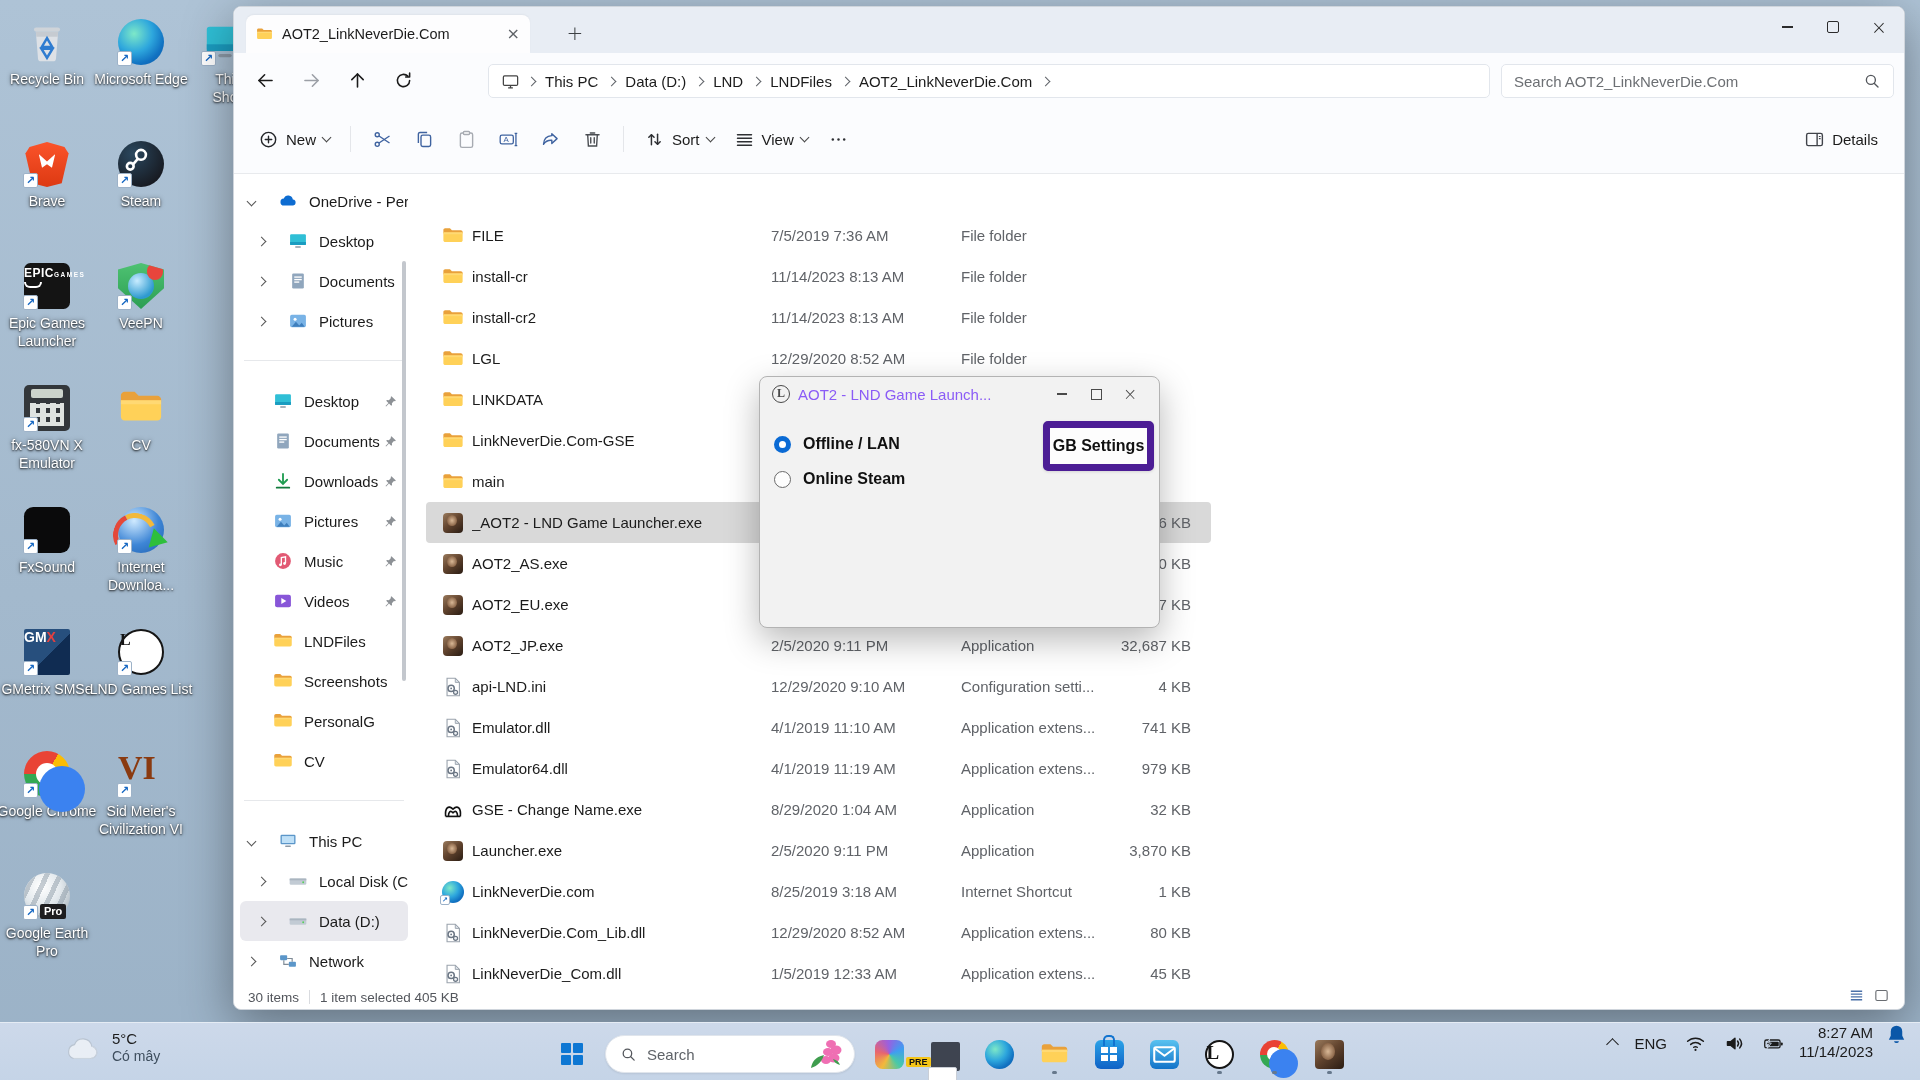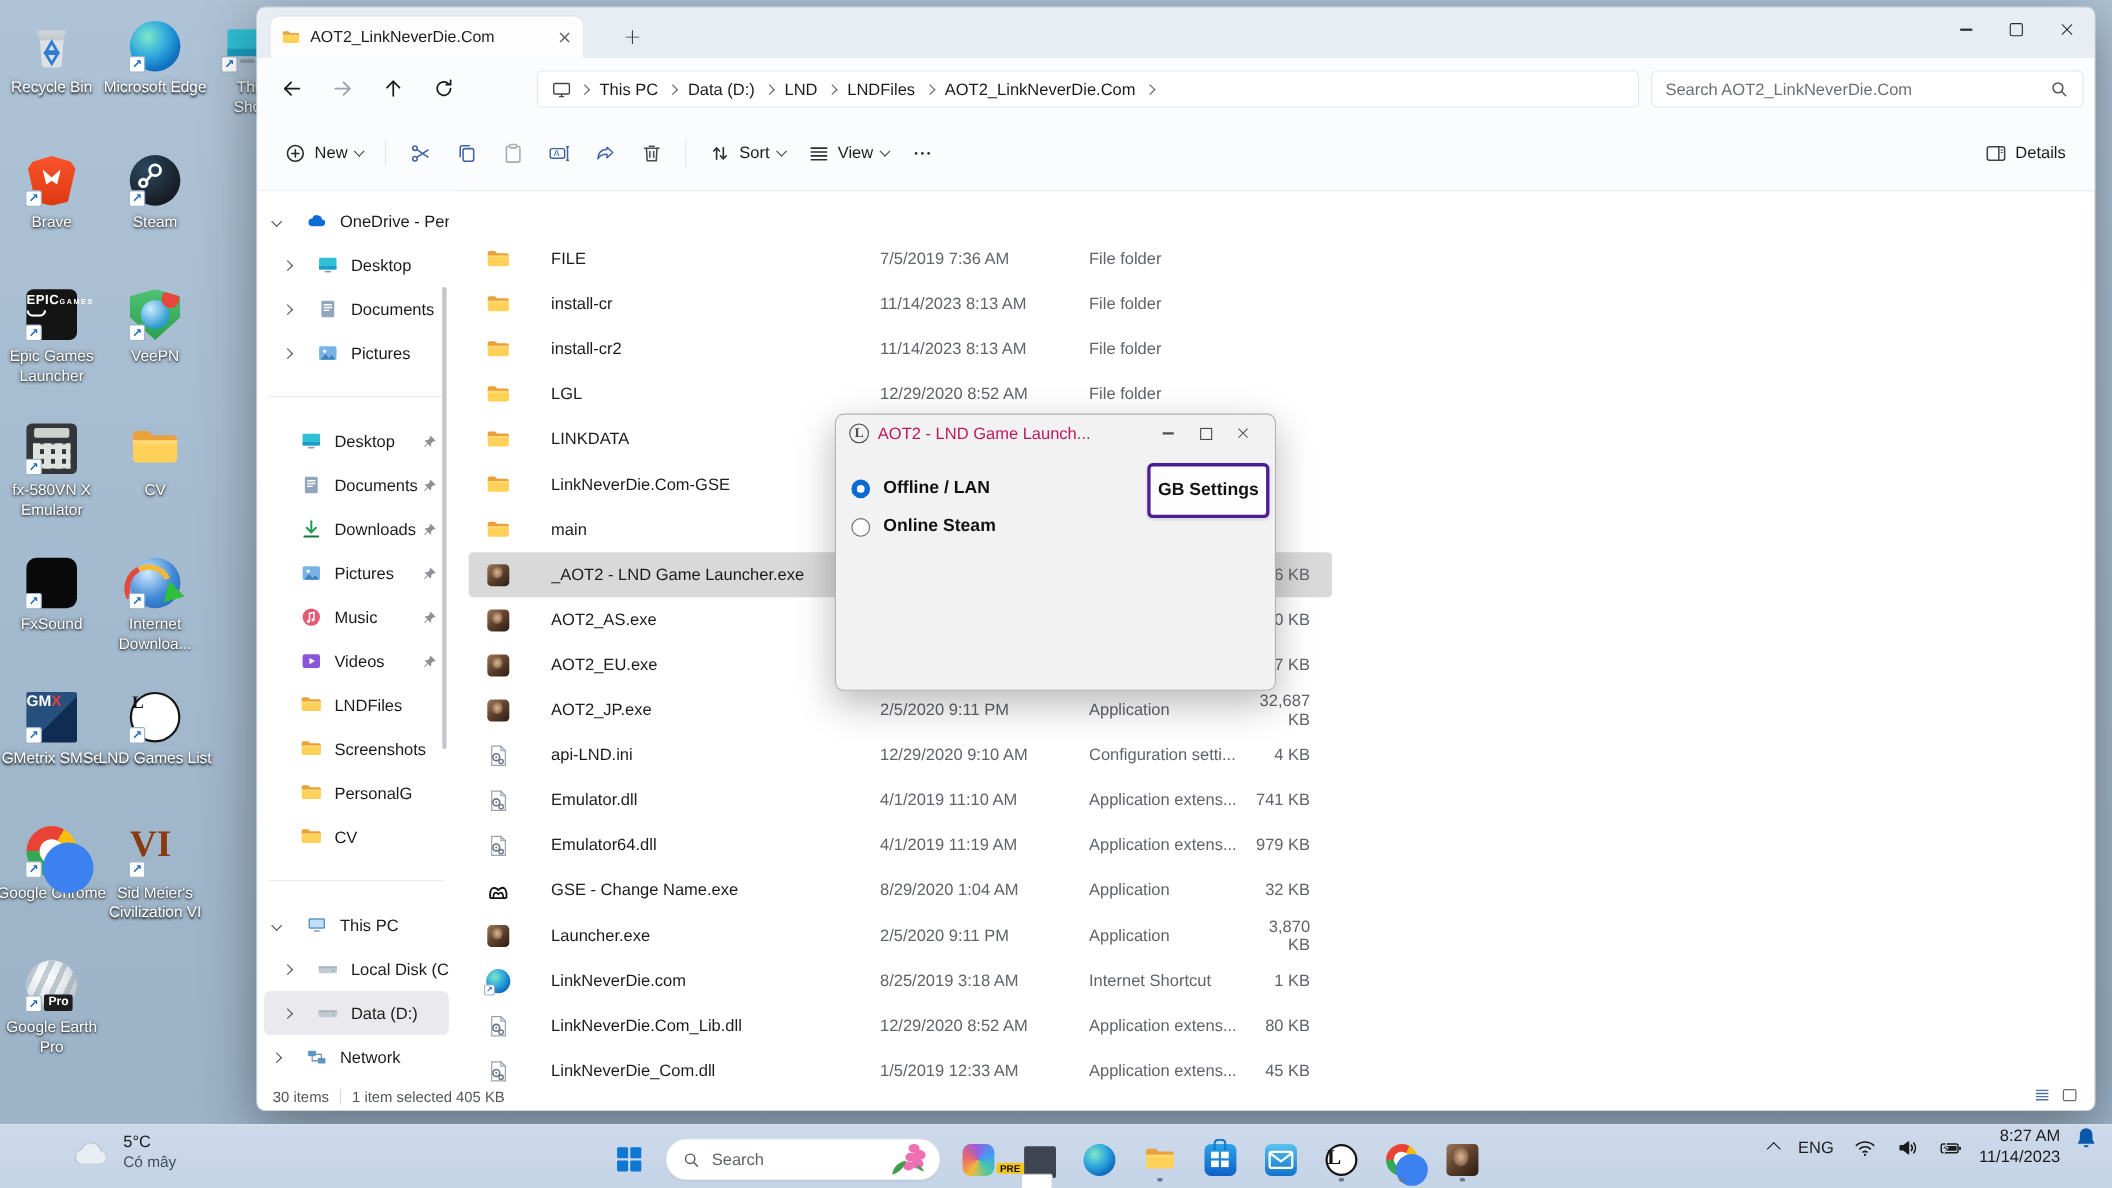--- a/index.html
+++ b/index.html
@@ -142,49 +142,49 @@
   #filehead .hdate{width:190px;border-left:1px solid #ececec;padding-left:2px;}
   #filehead .htype{width:140px;border-left:1px solid #ececec;padding-left:2px;}
   #filehead .hsize{flex:1;border-left:1px solid #ececec;padding-left:10px;border-right:1px solid #ececec;}
   .sortcaret{position:absolute;left:188px;top:-7px;width:8px;height:8px;border-left:1.4px solid #777;border-top:1.4px solid #777;transform:rotate(45deg);}
   #filelist{position:absolute;left:192px;top:208px;width:785px;}
   .frow{display:flex;align-items:center;height:41px;padding:0 20px 0 16px;border-radius:4px;font-size:15px;}
   .frow.selected{background:#d9d9d9;}
   .fico{width:22px;height:22px;margin-right:8px;flex:none;position:relative;}
   .fico svg{width:100%;height:100%;display:block;}
   .fico .gamec{position:absolute;inset:1px;}
-  .fname{width:299px;white-space:nowrap;overflow:hidden;color:#1b1b1b;margin-left:29px;}
+  .fname{width:299px;white-space:nowrap;overflow:hidden;color:#1b1b1b;}
   .fdate{width:190px;color:#606368;}
   .ftype{width:140px;color:#606368;white-space:nowrap;overflow:hidden;}
   .fsize{flex:1;text-align:right;color:#606368;}
 
   #statusbar{position:absolute;left:0;bottom:0;right:0;height:24px;background:#fff;display:flex;align-items:center;
     font-size:13.5px;color:#53565c;border-radius:0 0 8px 8px;z-index:5;}
   #statusbar .st1{margin-left:14px;}
   #statusbar .stsep{width:1px;height:14px;background:#d9dbdf;margin:0 10px;}
   .viewtoggles{position:absolute;right:14px;display:flex;gap:8px;align-items:center;}
   .viewtoggles svg{width:17px;height:17px;}
 
   
   #launcher{position:absolute;left:759px;top:376px;width:401px;height:252px;background:#f2f2f2;border:1px solid #b3b3b3;
     border-radius:8px;box-shadow:0 12px 34px rgba(0,0,0,.28);z-index:30;}
   #launcher .ltitlebar{position:absolute;left:0;top:0;right:0;height:34px;display:flex;align-items:center;padding:0 12px;}
   .lappico{width:18px;height:18px;border:1.6px solid #4a4a4a;border-radius:50%;color:#4a4a4a;
     font:700 12px/15px "Liberation Serif",serif;text-align:center;margin-right:8px;}
-  .ltitle{font-size:15px;color:#be185d;flex:1;white-space:nowrap;overflow:hidden;}
+  .ltitle{font-size:15px;color:#8b5cf6;flex:1;white-space:nowrap;overflow:hidden;}
   .lctrl{width:34px;height:26px;display:flex;align-items:center;justify-content:center;}
   .lmin::after{content:'';width:10px;height:1.2px;background:#4a4a4a;}
   .lmax::after{content:'';width:9px;height:9px;border:1.1px solid #4a4a4a;}
   .lclose::after{content:'×';font:300 17px/17px "DejaVu Sans",sans-serif;color:#4a4a4a;}
   .radio-row{position:absolute;left:14px;display:flex;align-items:center;gap:12px;height:26px;}
   .radio{width:17px;height:17px;border-radius:50%;flex:none;}
   .radio.on{border:5px solid #0a6ad4;background:#fff;}
   .radio.off{border:1.6px solid #6a6a6a;background:#fdfdfd;}
   .radio-label{font-size:16px;font-weight:700;color:#111;}
-  #gbbtn{position:absolute;left:283px;top:44px;width:111px;height:50px;background:#fdfdfd;border:3px solid #4c1d95;
+  #gbbtn{position:absolute;left:283px;top:44px;width:111px;height:50px;background:#fdfdfd;border:7px solid #4c1d95;
     border-radius:5px;box-shadow:0 1px 3px rgba(0,0,0,.12);display:flex;align-items:center;justify-content:center;
     font-size:16px;font-weight:700;color:#111;}
 
   
   #booterr{position:absolute;left:898px;top:459px;width:145px;height:163px;background:#fff;border:1px solid #9b9b9b;
     border-radius:8px;box-shadow:0 6px 18px rgba(0,0,0,.22);z-index:40;}
   #booterr .btitle{position:absolute;left:12px;top:9px;font-size:15px;color:#8f8f8f;}
   #booterr .bclose{position:absolute;right:8px;top:7px;width:22px;height:22px;display:flex;align-items:center;justify-content:center;}
   #booterr .bclose::after{content:'×';font:300 17px/17px "DejaVu Sans",sans-serif;color:#8f8f8f;}
   #booterr .bmsg{position:absolute;left:16px;top:70px;font-size:15px;color:#111;}

